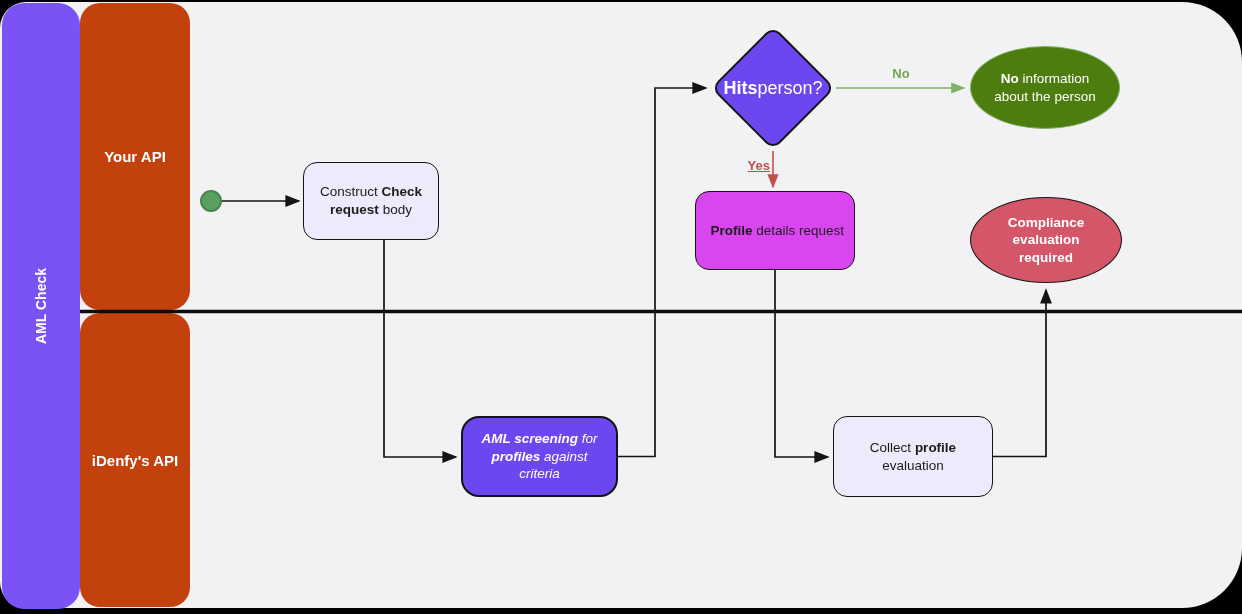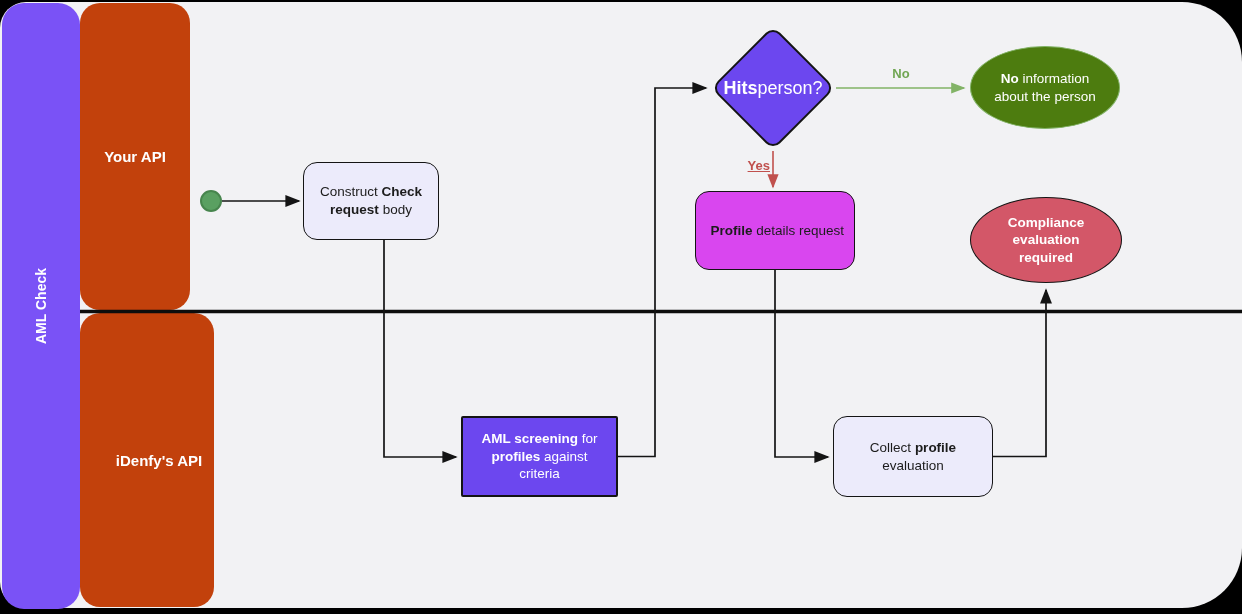--- a/index.html
+++ b/index.html
@@ -18,21 +18,21 @@
   }
   .pool-bar .vlabel{
     transform:rotate(-90deg);white-space:nowrap;color:#fff;
     font-weight:bold;font-size:14px;
   }
   .lane{
     position:absolute;left:80px;width:110px;background:#c2410c;
     border-radius:20px;z-index:2;display:flex;align-items:center;justify-content:center;
   }
   .lane-top{top:3px;height:307px;}
-  .lane-bottom{top:313px;height:294px;padding-left:24px;}
+  .lane-bottom{top:313px;height:294px;}
   .lane .lane-label{color:#fff;font-weight:bold;font-size:15px;text-align:center;}
   svg.edges{position:absolute;left:0;top:0;z-index:4;}
   .node{
     position:absolute;z-index:5;display:flex;align-items:center;justify-content:center;
     text-align:center;font-size:13.5px;line-height:1.3;color:#1c1c1c;box-sizing:border-box;
   }
   .rounded{border:1.6px solid #141414;border-radius:14px;}
   .lavender{background:#ecebfb;}
   .palegreen{background:#d946ef;justify-content:flex-end;}
   .purple-node{background:#6c47ef;color:#fff;border:2px solid #141414;}
@@ -112,21 +112,21 @@
 </div>
 
 <div class="node rounded palegreen" style="left:695px;top:191px;width:160px;height:79px;padding:0 10px;">
   <span><b>Profile</b><span> details request</span></span>
 </div>
 
 <div class="node ellipse red-ellipse" style="left:970px;top:197px;width:152px;height:86px;padding:0 14px;align-items:center;">
   <span><b>Compliance evaluation required</b></span>
 </div>
 
-<div class="node purple-node" style="left:461px;top:416px;width:157px;height:81px;padding:0 10px;border-radius:2px;">
+<div class="node purple-node" style="left:461px;top:416px;width:157px;height:81px;padding:0 10px;border-radius:18px;font-style:italic;">
   <span><b>AML screening</b><span> for </span><b>profiles</b><span> against criteria</span></span>
 </div>
 
 <div class="node rounded lavender" style="left:833px;top:416px;width:160px;height:81px;padding:0 8px;">
   <span><span>Collect </span><b>profile</b><span> evaluation</span></span>
 </div>
 
 <div class="edge-label no">No</div>
 <div class="edge-label yes">Yes</div>
 

